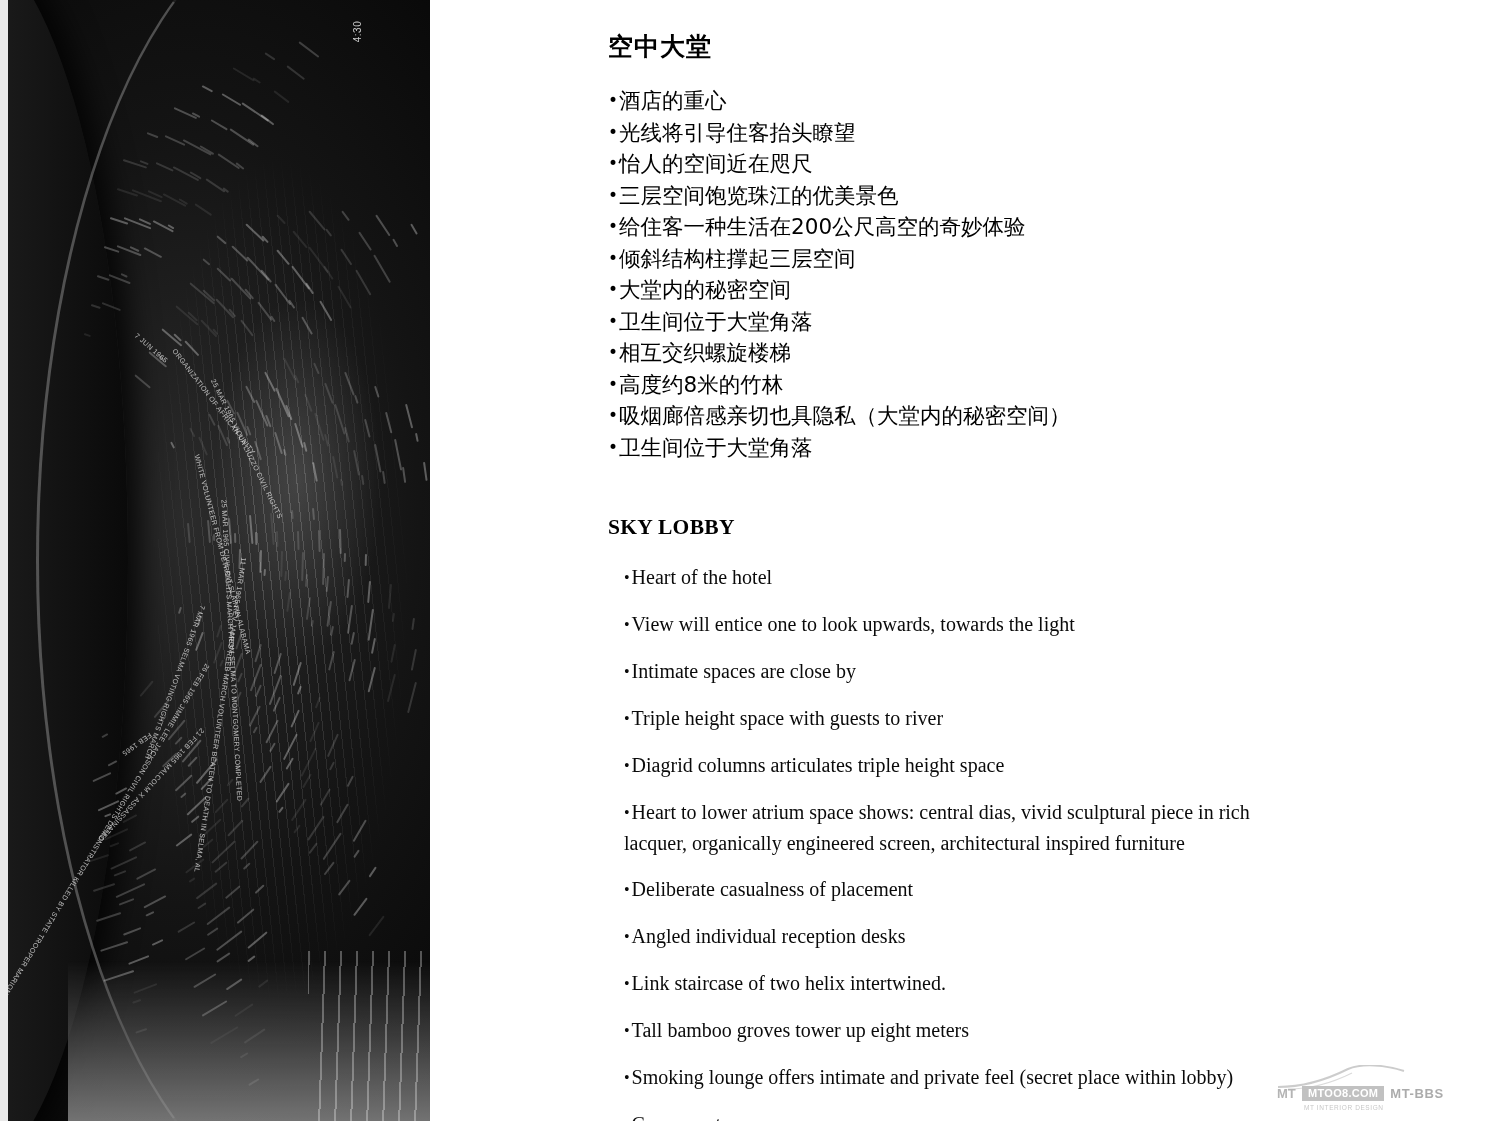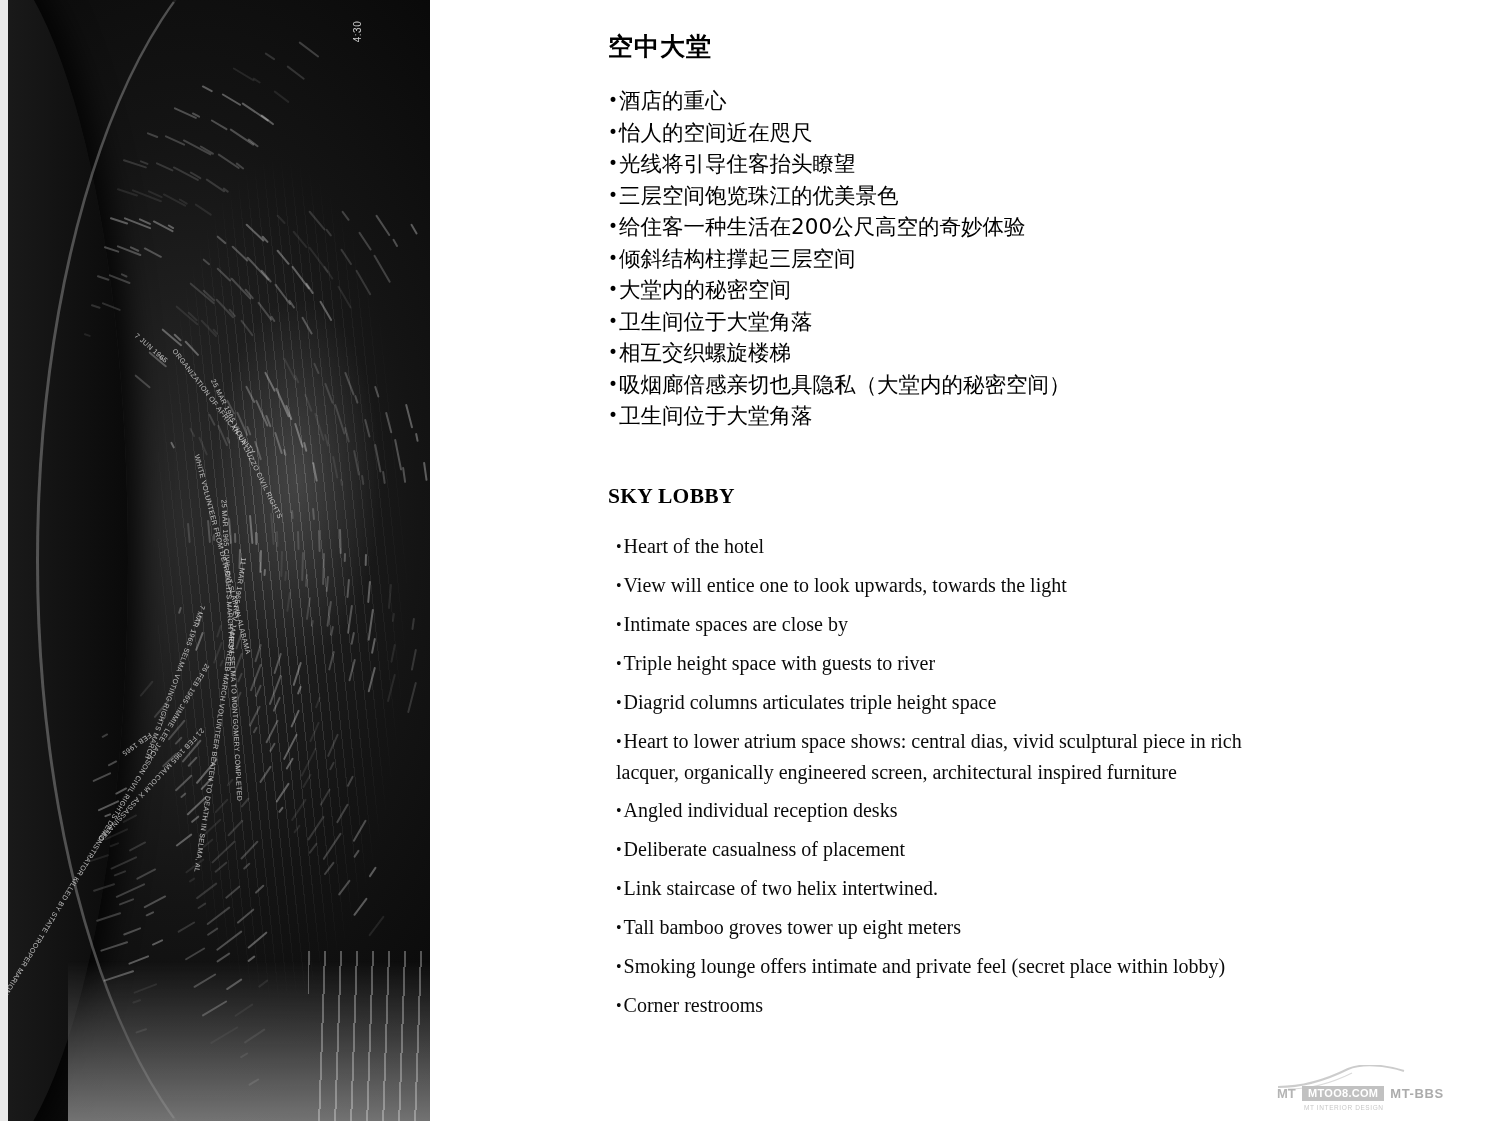--- a/index.html
+++ b/index.html
@@ -176,21 +176,21 @@
   }
   .list-en {
     list-style: none;
     margin: 22px 0 0 0;
     padding: 0;
     font-family: "Liberation Serif", serif;
     font-size: 20px;
     line-height: 30px;
     color: #0a0a0a;
   }
-  .list-en li { margin: 8px; padding: 0; }
+  .list-en li { margin: 16px; padding: 0; }
   .list-en li::before {
     content: "•";
     margin-right: 2px;
     font-size: 16px;
     vertical-align: 1px;
   }
 
   
   .watermark {
     position: absolute;
@@ -593,43 +593,44 @@
       <div class="eng-label" style="left: 194.5px; top: 726px; transform: rotate(133deg);">21 FEB 1965  MALCOLM X ASSASSINATED</div>
       <div class="eng-label" style="left: 142.6px; top: 731px; transform: rotate(144.5deg);">FEB 1965</div>
     </div>
 </div>
 
 <div class="content">
   <h1 class="title-cn">空中大堂</h1>
 
   <ul class="list-cn">
     <li>酒店的重心</li>
+    <li>光线将引导住客抬头瞭望</li>
     <li>怡人的空间近在咫尺</li>
-    <li>光线将引导住客抬头瞭望</li>
     <li>三层空间饱览珠江的优美景色</li>
     <li>给住客一种生活在200公尺高空的奇妙体验</li>
     <li>倾斜结构柱撑起三层空间</li>
     <li>大堂内的秘密空间</li>
     <li>卫生间位于大堂角落</li>
     <li>相互交织螺旋楼梯</li>
+    <li>高度约8米的竹林</li>
     <li>吸烟廊倍感亲切也具隐私（大堂内的秘密空间）</li>
     <li>卫生间位于大堂角落</li>
   </ul>
 
   <h2 class="title-en">SKY LOBBY</h2>
 
   <ul class="list-en">
     <li>Heart of the hotel</li>
     <li>View will entice one to look upwards, towards the light</li>
     <li>Intimate spaces are close by</li>
     <li>Triple height space with guests to river</li>
     <li>Diagrid  columns articulates triple height space</li>
     <li>Heart to lower atrium space shows: central dias, vivid sculptural piece in rich lacquer, organically engineered screen, architectural inspired furniture</li>
+    <li>Deliberate casualness of placement</li>
     <li>Angled individual reception desks</li>
-    <li>Deliberate casualness of placement</li>
     <li>Link staircase of two helix intertwined.</li>
     <li>Tall bamboo groves tower up eight meters</li>
     <li>Smoking lounge offers intimate and private feel (secret place within lobby)</li>
     <li>Corner restrooms</li>
   </ul>
 </div>
 
 <div class="watermark">
   <svg class="wm-swoosh" viewBox="0 0 130 26">
     <path d="M2 22 C 30 22, 52 14, 72 4 C 86 -2, 110 0, 128 6" fill="none" stroke="#c4c4c4" stroke-width="2"></path>

